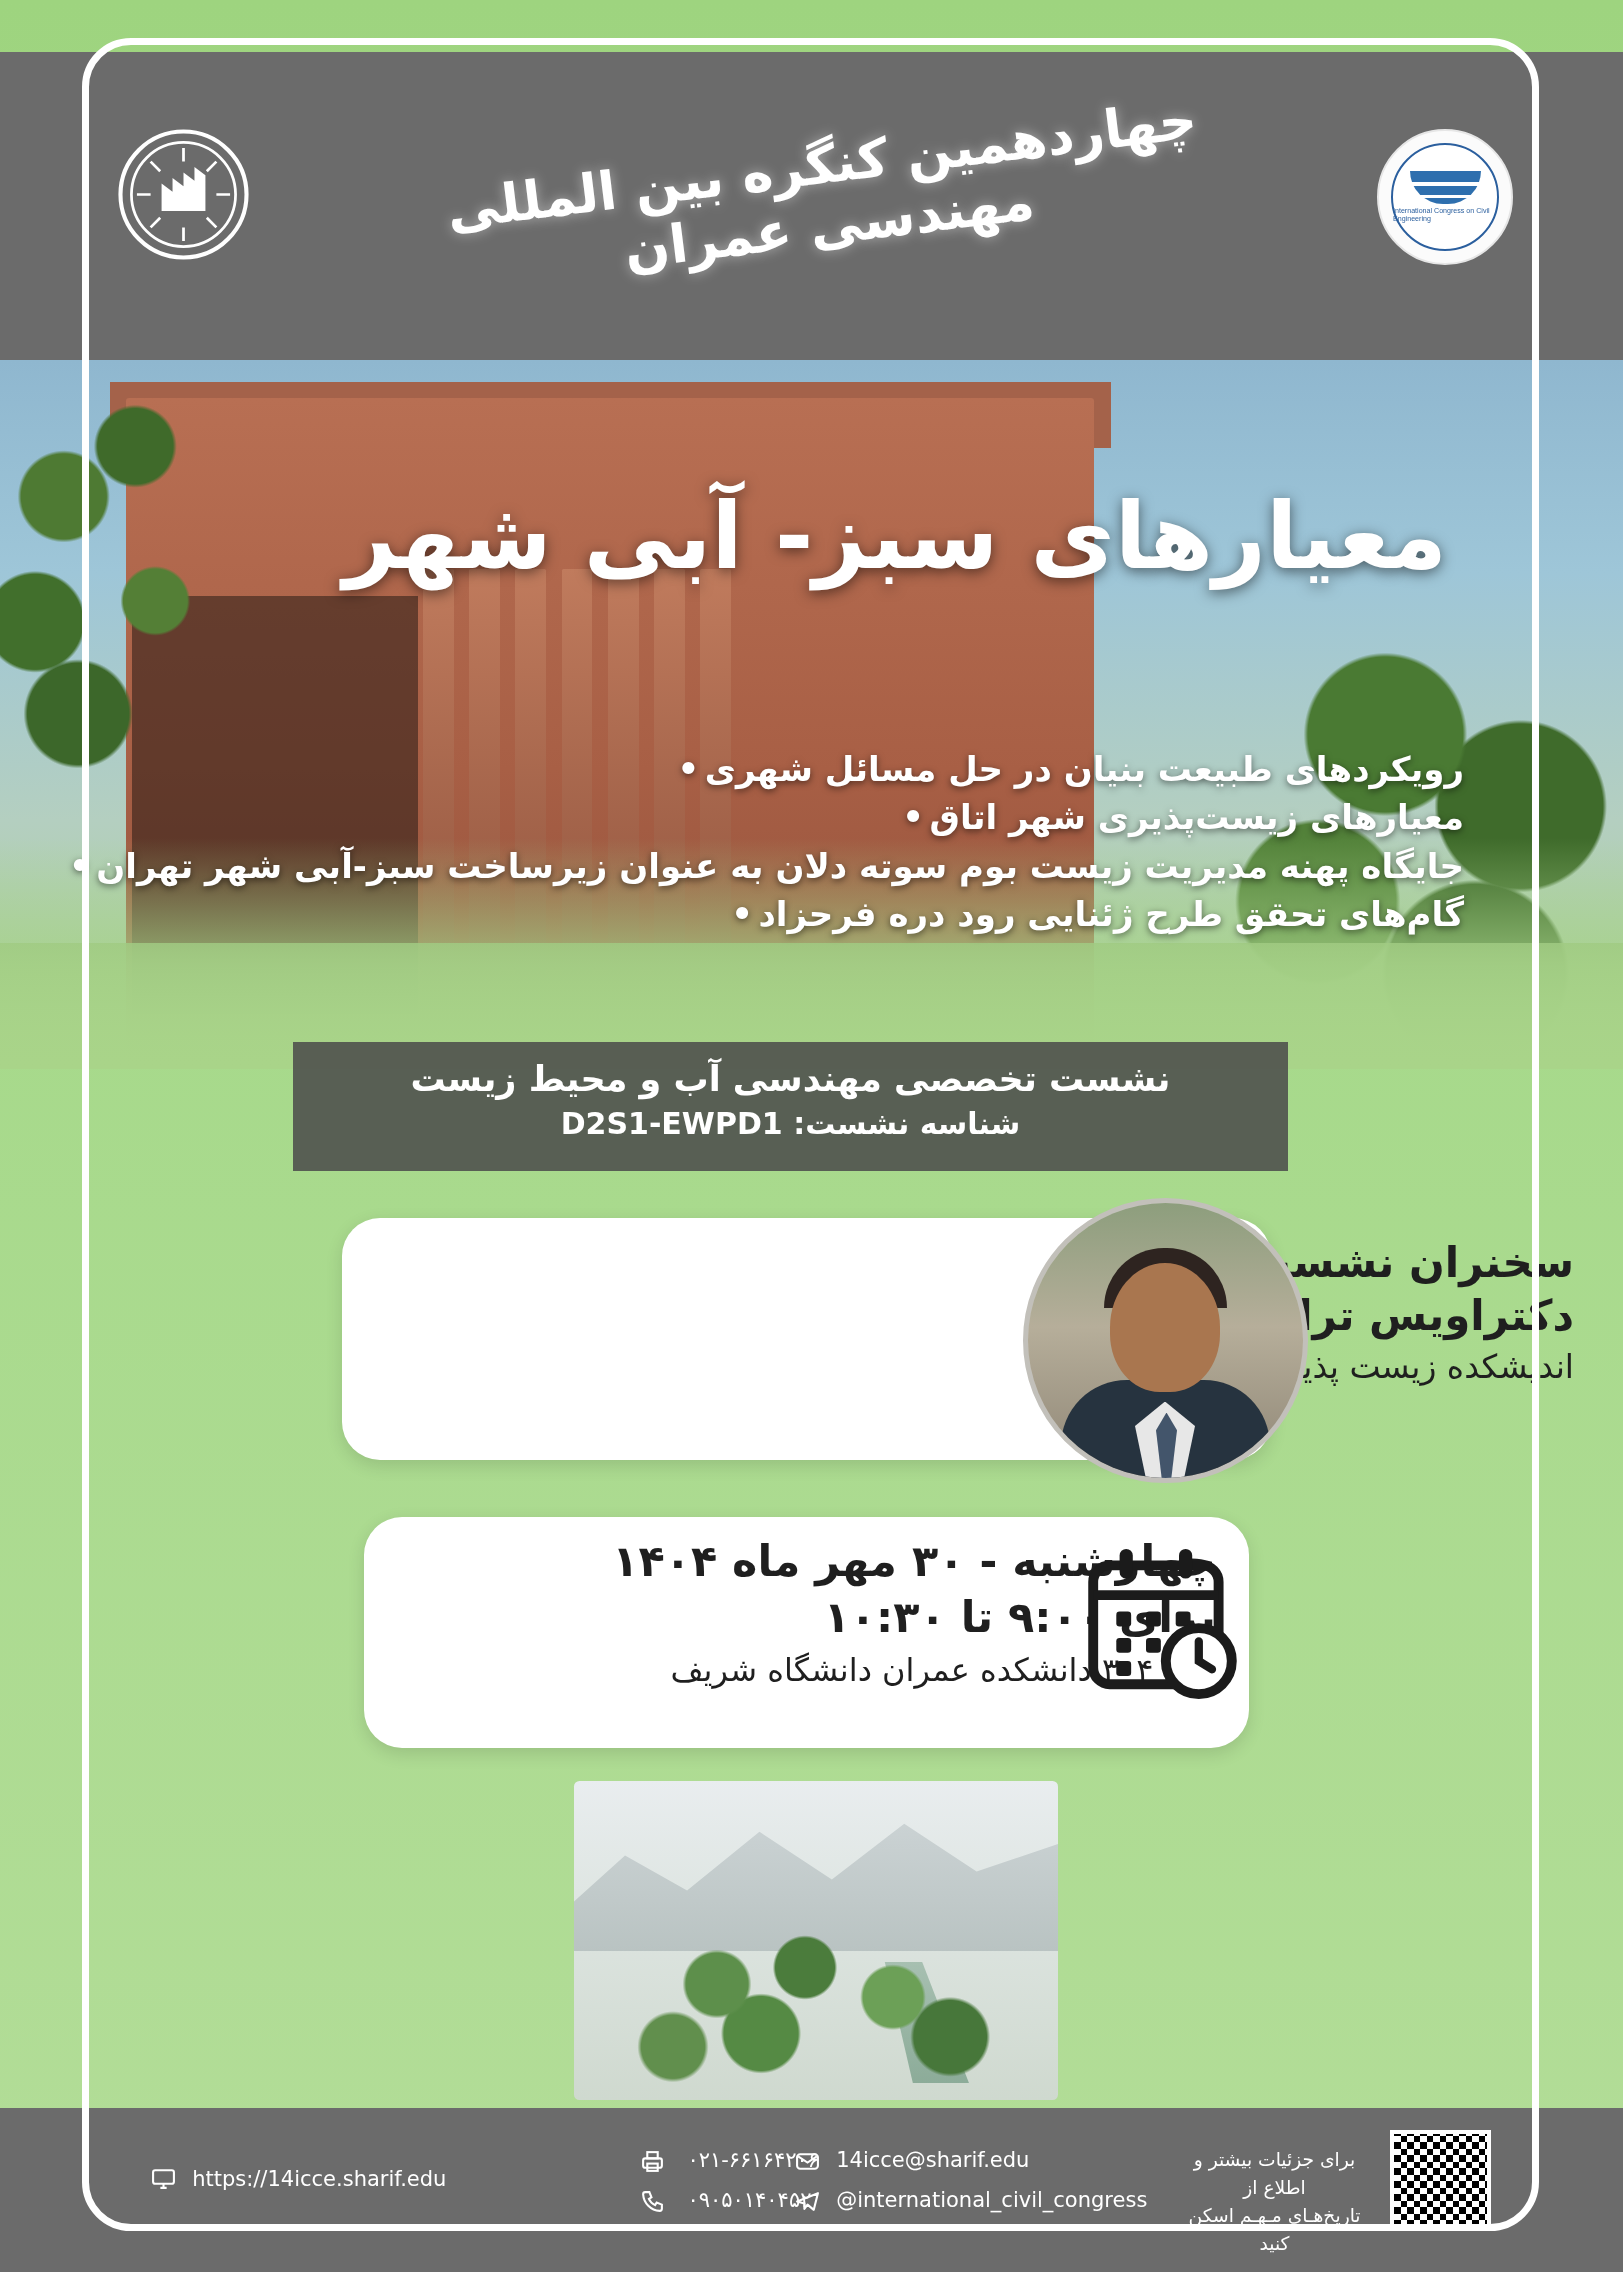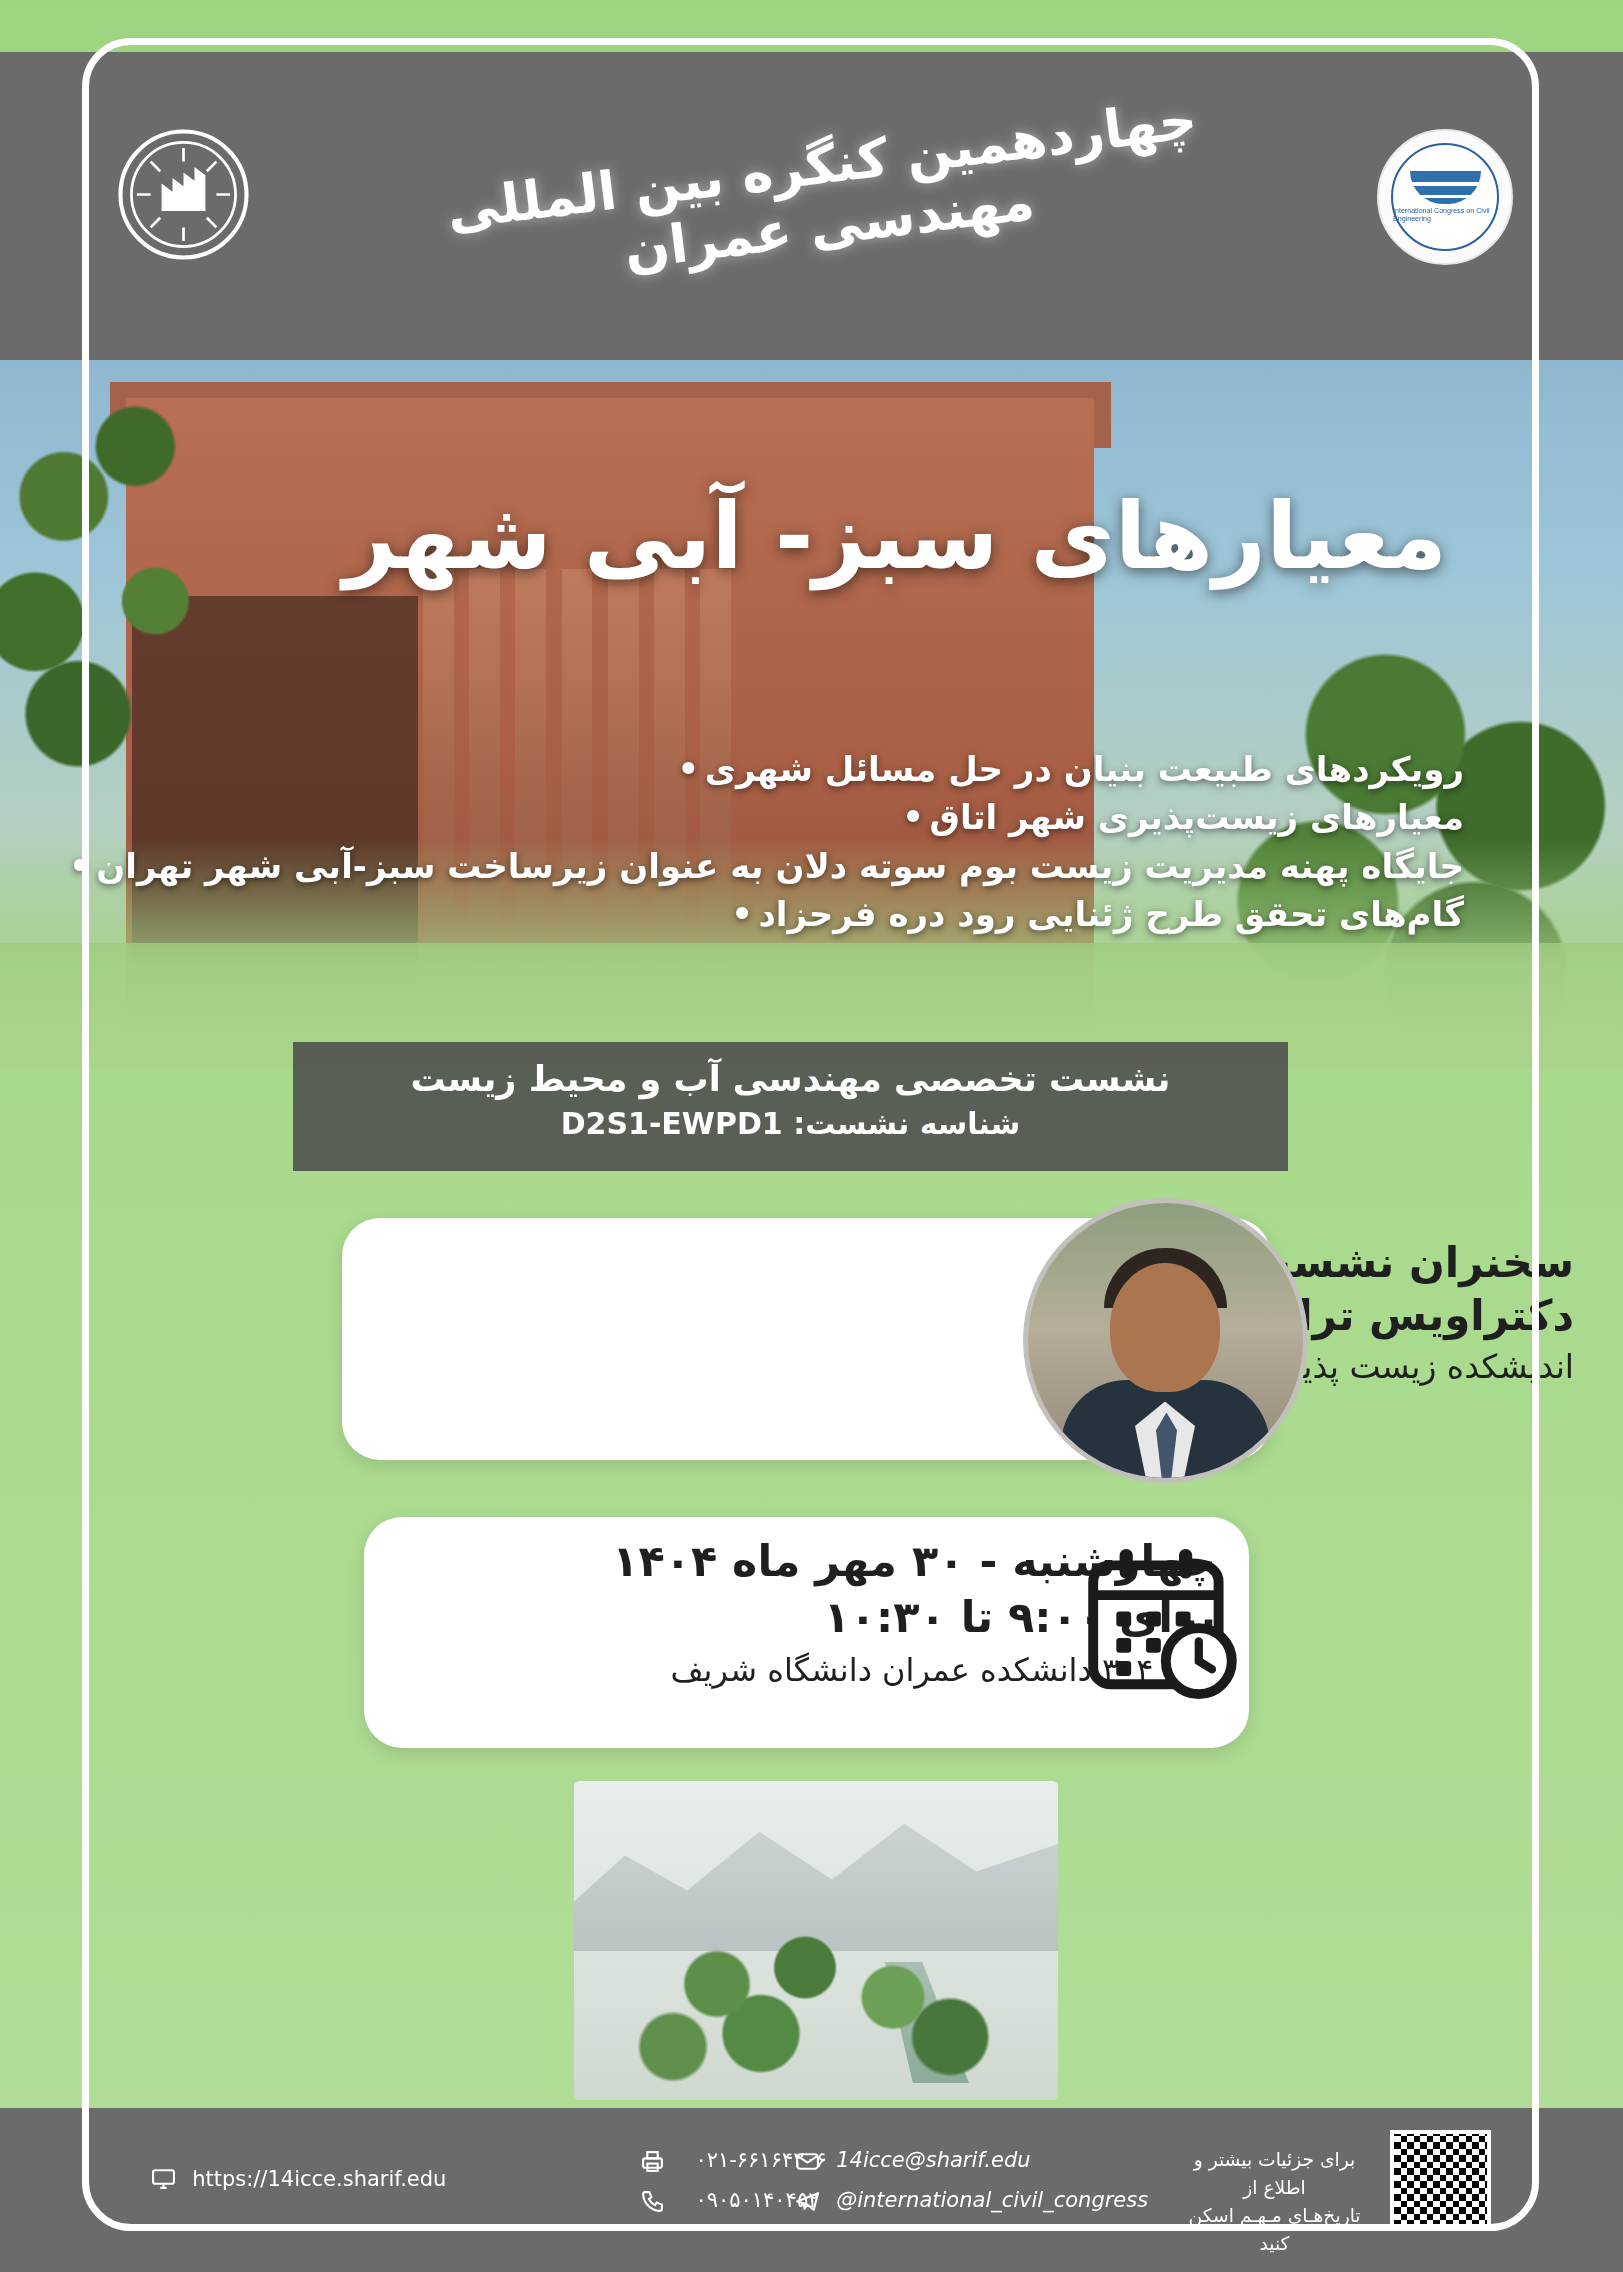--- a/index.html
+++ b/index.html
@@ -452,21 +452,20 @@
   .contact-col1 {
     position: absolute;
     right: 495px;
     top: 33px;
     width: 341px;
     color: #ffffff;
     font-size: 21px;
     line-height: 1.9;
     direction: ltr;
     text-align: left;
-    font-style: italic;
   }
   .contact-col2 {
     position: absolute;
     left: 632px;
     top: 33px;
     width: 264px;
     color: #ffffff;
     font-size: 21px;
     line-height: 1.9;
     direction: rtl;
@@ -484,21 +483,21 @@
   }
   .cicon {
     display: inline-block;
     width: 25px;
     height: 25px;
     vertical-align: middle;
     margin-right: 7.7px;
     margin-left: 7.7px;
   }
   .row-ltr { display: flex; align-items: center; gap: 8.8px; direction: ltr; }
-  .row-rtl { display: flex; align-items: center; gap: 23px; direction: ltr; }
+  .row-rtl { display: flex; align-items: center; gap: 15px; direction: ltr; }
 </style>
 </head>
 <body>
 
 <div class="poster">
 
   <div class="header">
 
     <div class="logo-left">
       <svg viewBox="0 0 100 100" width="137" height="137" aria-hidden="true">

